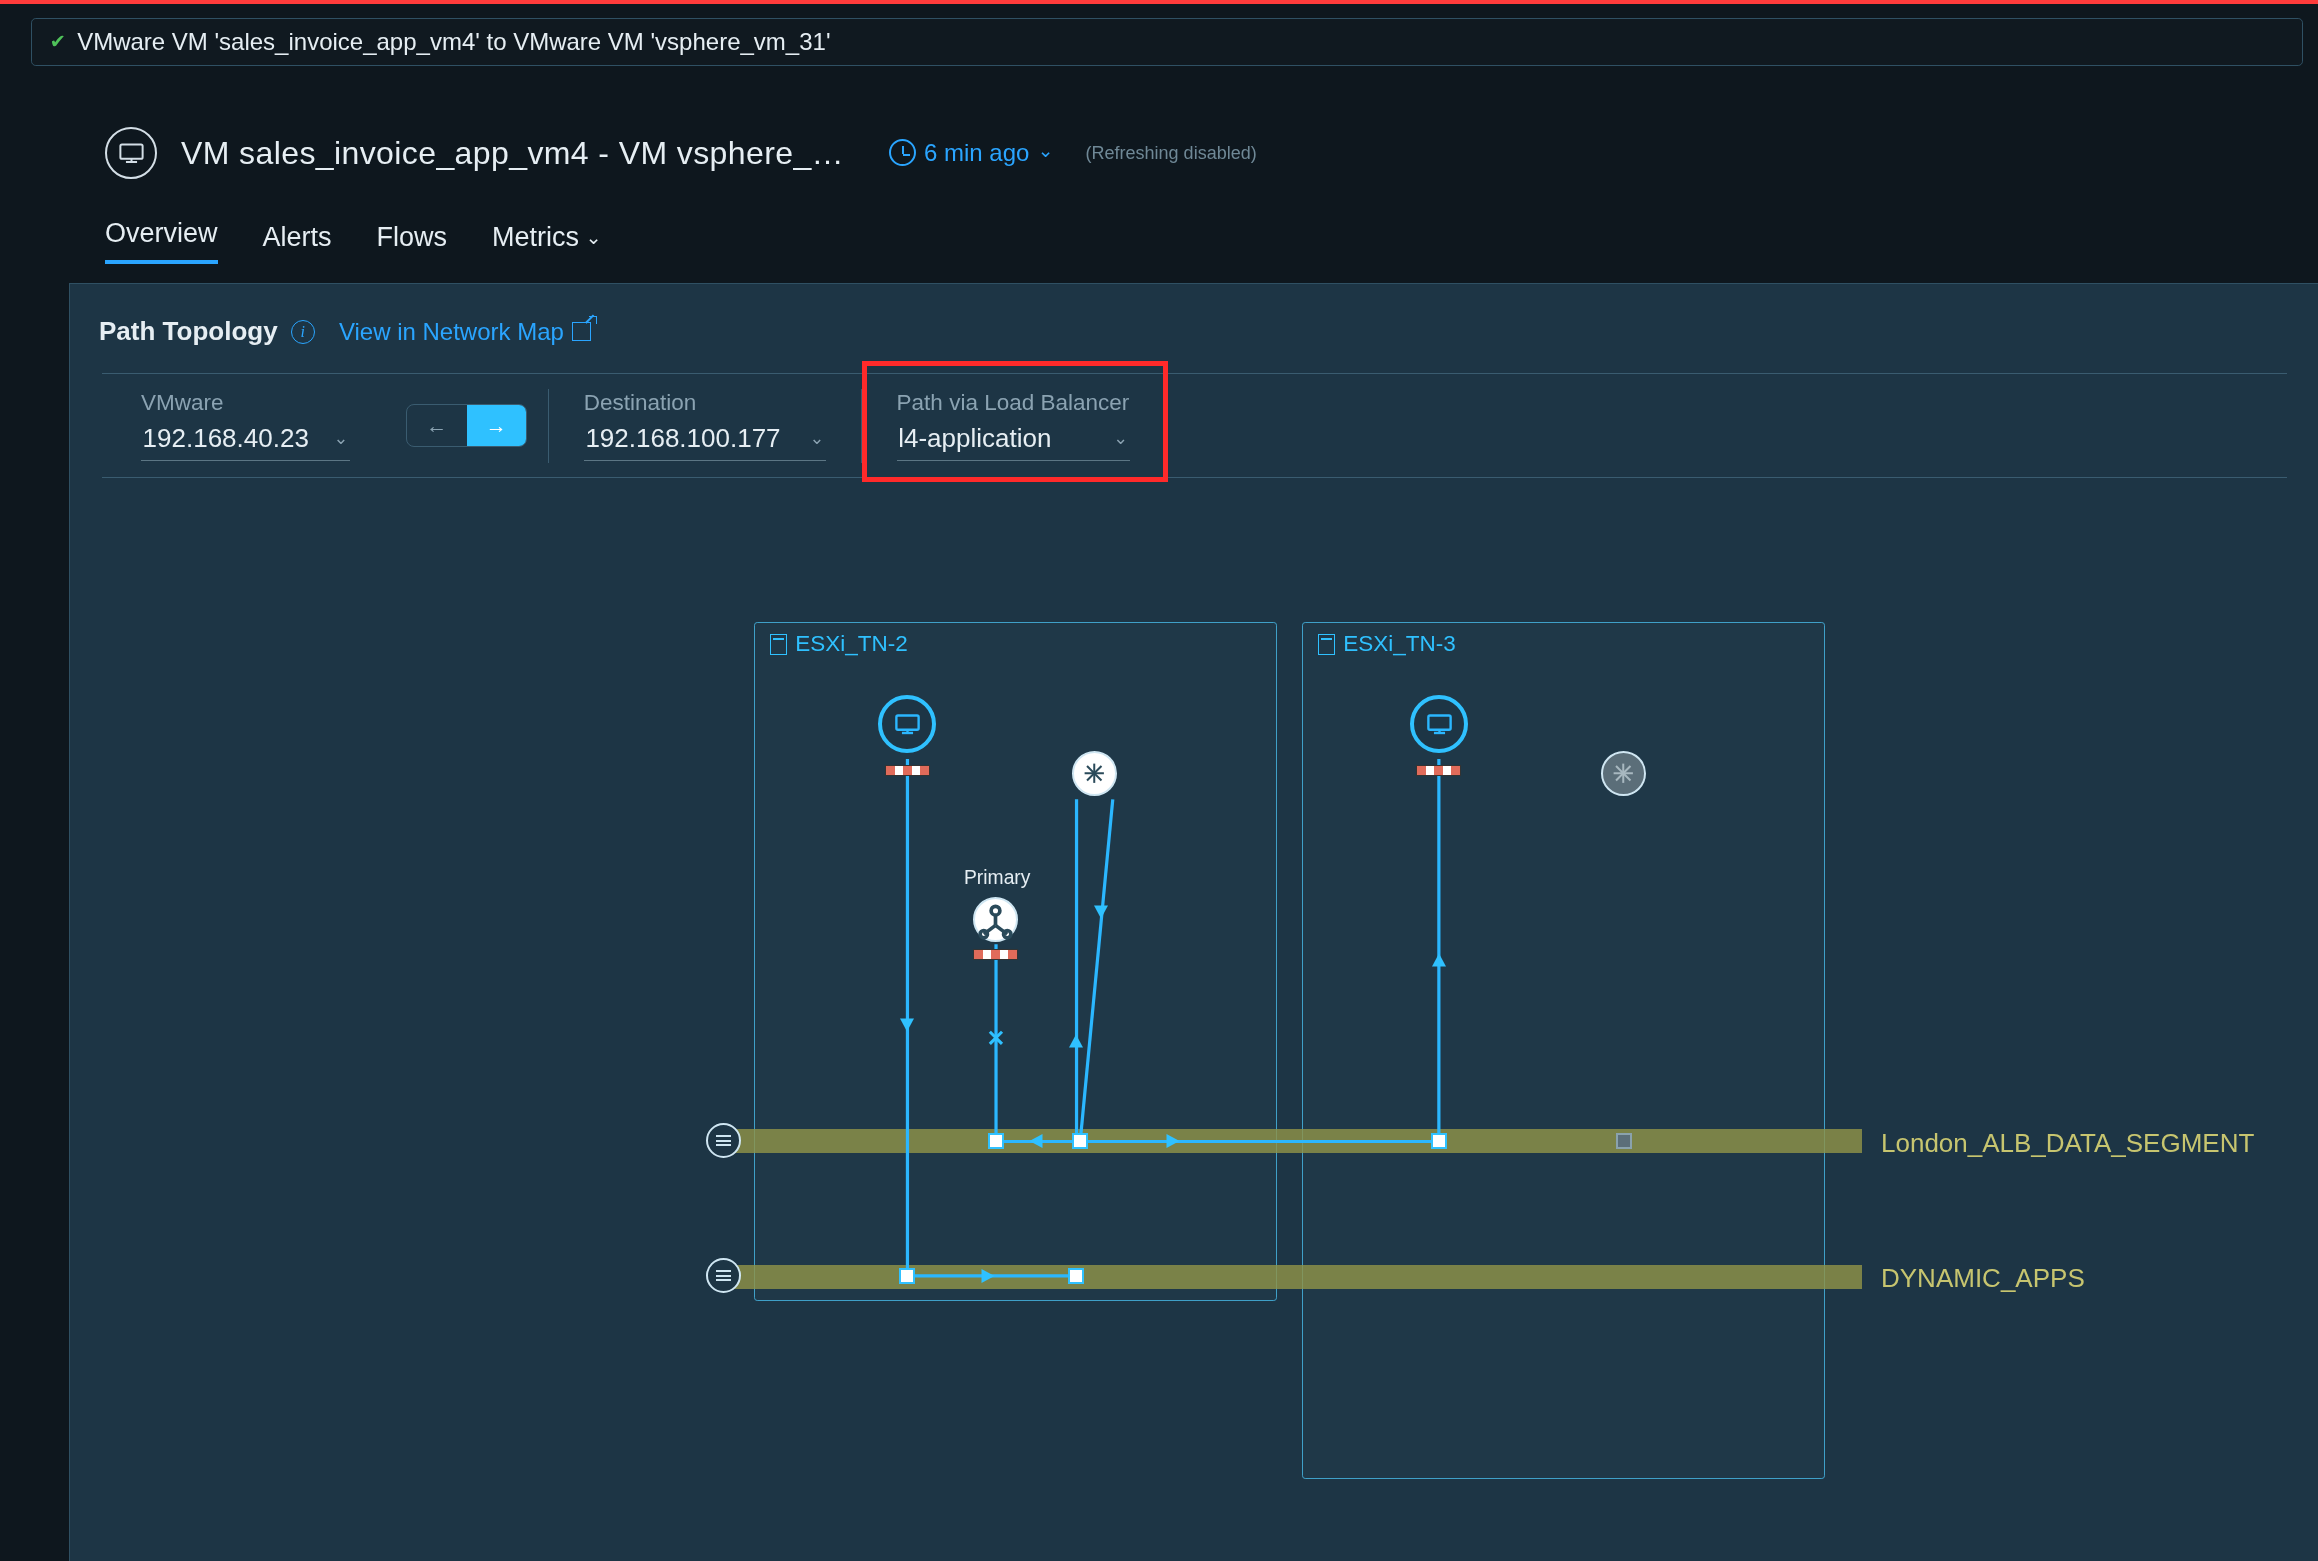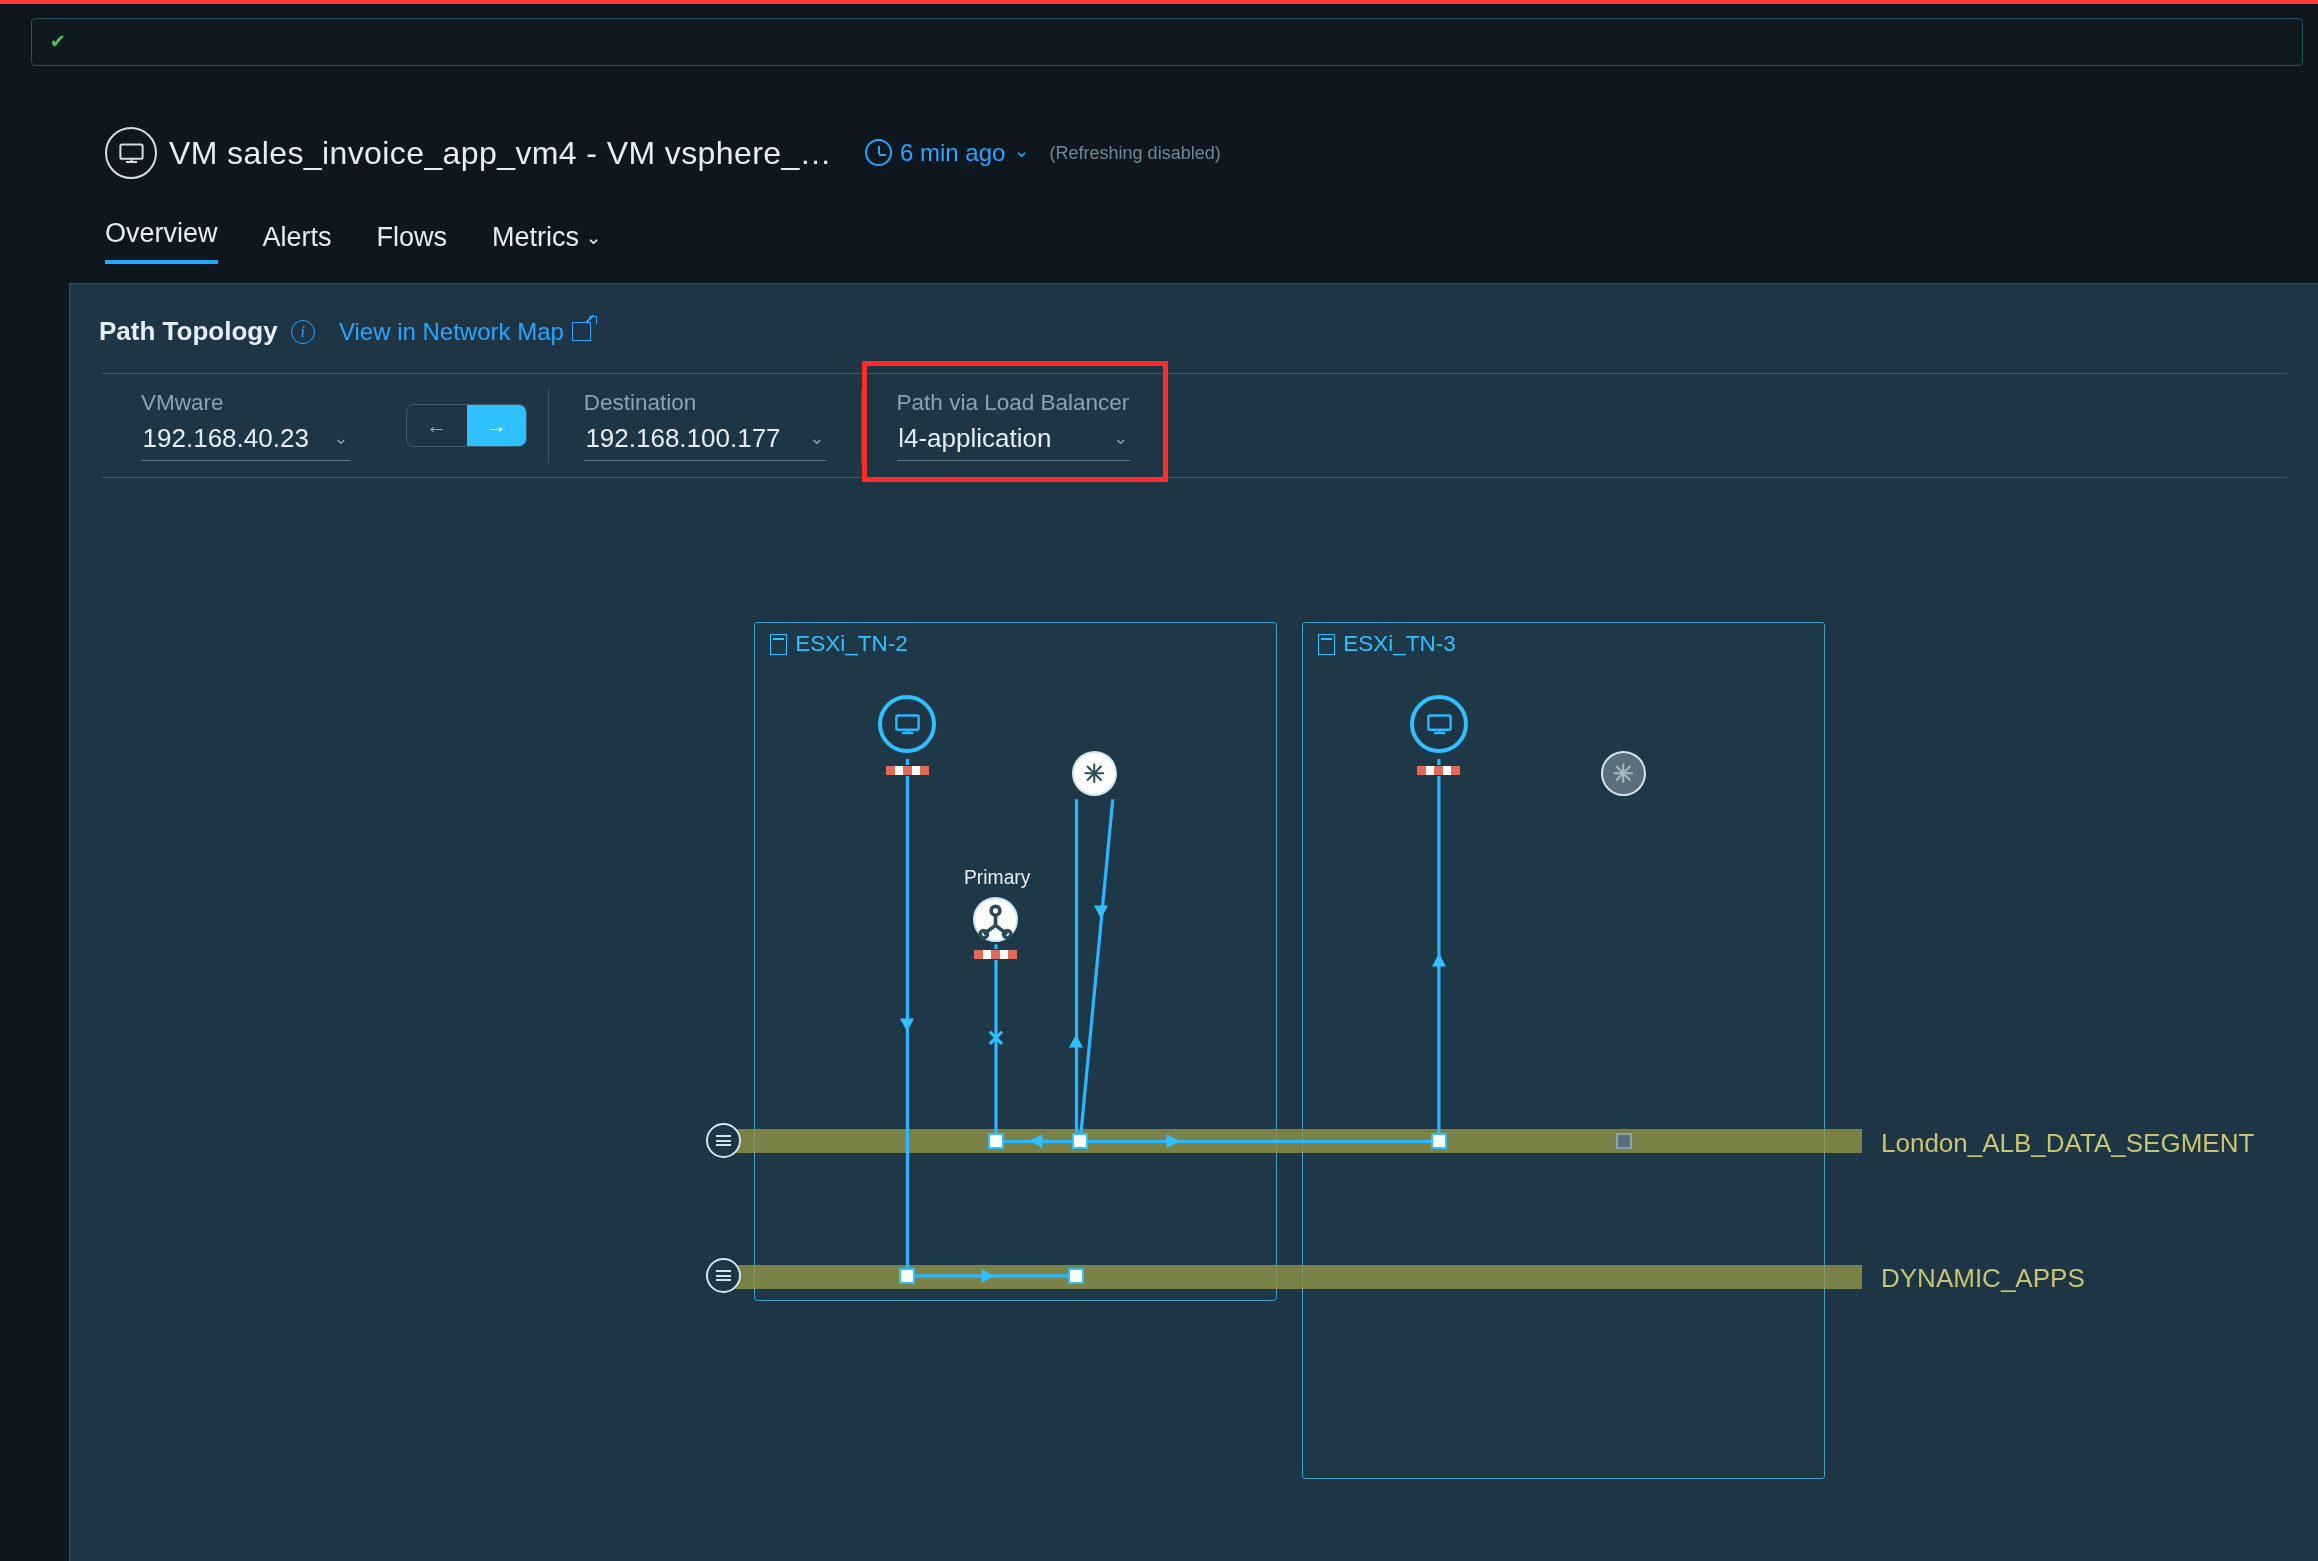--- a/index.html
+++ b/index.html
@@ -39,21 +39,21 @@
     border:0.8px solid var(--border); border-radius:4.8px;
     display:flex; align-items:center; padding:0 17.7px; gap:11.3px;
     background:rgba(255,255,255,0.01);
   }
   .crumb .check { color:var(--green); font-size:19.3px; }
   .crumb .txt { color:var(--text); font-size:24px; }
 
   
   .title-row {
     position:absolute; left:105px; top:125px; right:16px; height:56px;
-    display:flex; align-items:center; gap:12px;
+    display:flex; align-items:center; gap:24px;
   }
   .vm-badge {
     width:52px; height:52px; border:2.4px solid #d3dee6; border-radius:50%;
     display:flex; align-items:center; justify-content:center;
   }
   .vm-badge svg { width:27px; height:22.5px; }
   .title-text { font-size:32px; color:var(--text); letter-spacing:0.4px; }
   .clock-badge {
     display:flex; gap:8px; color:var(--accent2); font-size:24px;
   }
@@ -194,20 +194,21 @@
   .tri.left{border-top:7.2px solid transparent;border-bottom:7.2px solid transparent;border-right:13px solid var(--accent);}
   .xmark{position:absolute;color:var(--accent);font-size:22.5px;font-weight:700;transform:translate(-50%,-50%);}    
 </style>
 </head>
 <body>
 
 <div class="red-bar"></div>
 
 <div class="crumb">
   <span class="check">✔</span>
+  <span class="txt">VMware VM 'sales_invoice_app_vm4' to VMware VM 'vsphere_vm_31'</span>
 </div>
 
 <div class="title-row">
   <div class="vm-badge">
     <svg viewBox="0 0 34 28" fill="none" stroke="#d3dee6" stroke-width="2.5">
       <rect x="3" y="3" width="28" height="18" rx="2"></rect>
         <line x1="10" y1="25" x2="24" y2="25"></line>
         <line x1="17" y1="21" x2="17" y2="25"></line>
     </svg>
   </div>

